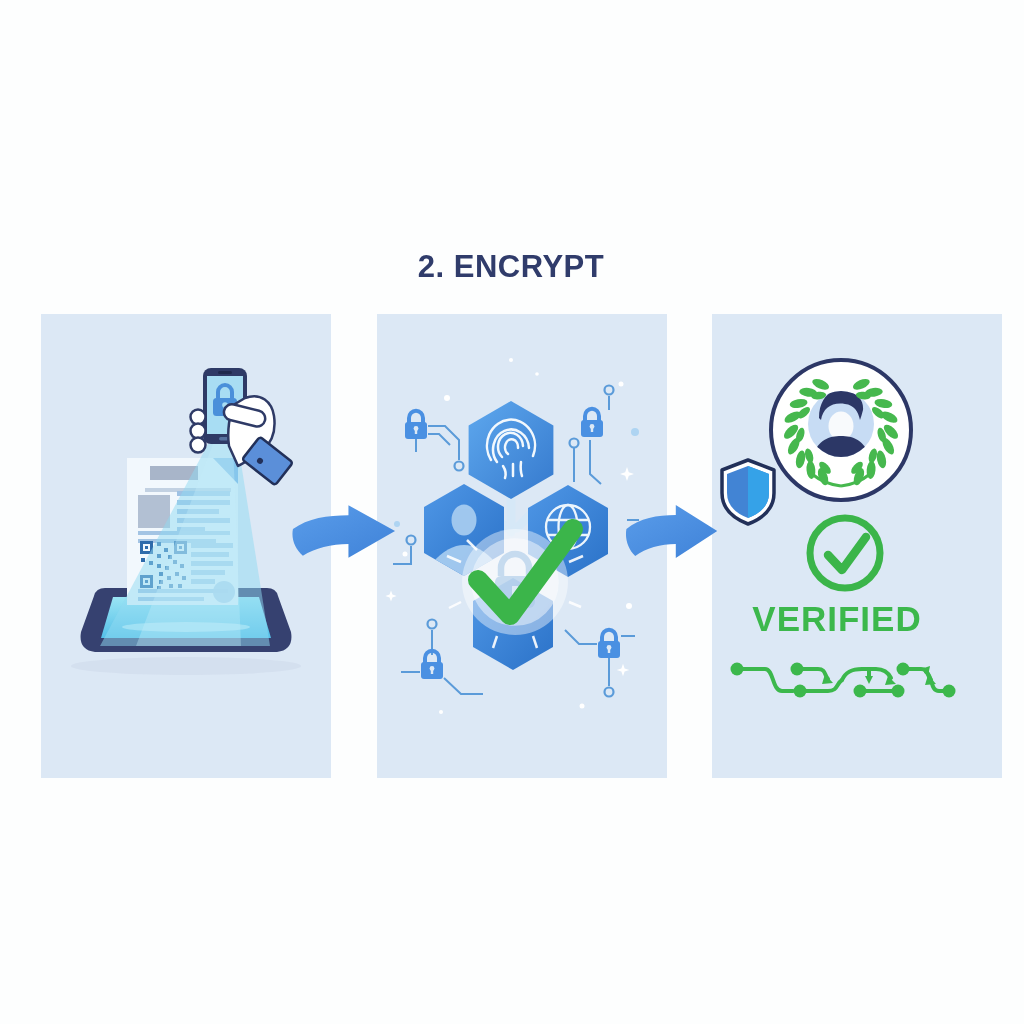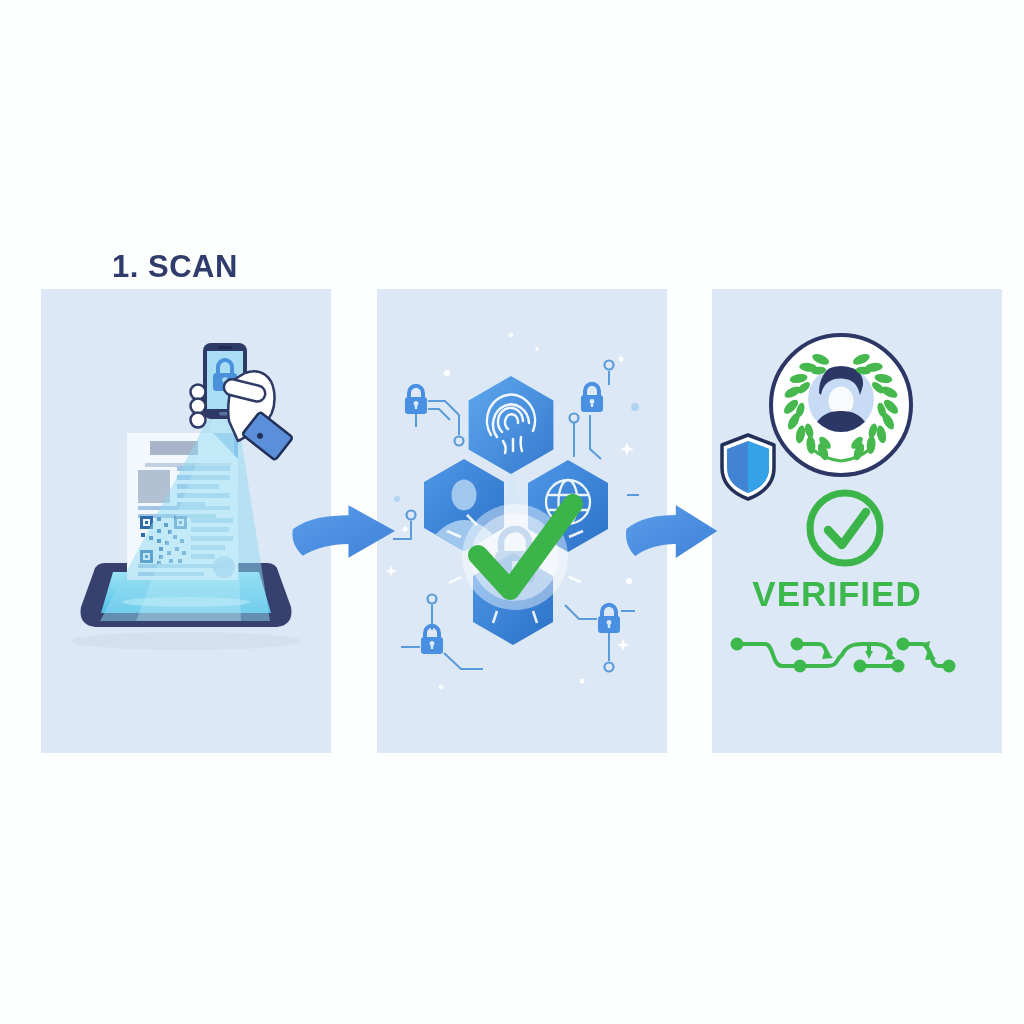--- a/index.html
+++ b/index.html
@@ -1,31 +1,31 @@
 <!DOCTYPE html>
 <html><head>
 <meta charset="utf-8">
 <style>
   html,body{margin:0;padding:0;background:#ffffff;}
   .canvas{position:relative;width:1024px;height:1024px;background:#fdfefe;overflow:hidden;
           font-family:"Liberation Sans",sans-serif;}
   .step-title{position:absolute;top:249px;width:290px;text-align:center;
               font-size:31px;font-weight:bold;color:#303c6b;letter-spacing:.5px;}
-  .panel{position:absolute;top:289px;width:290px;height:464px;background:#dce8f5;}
+  .panel{position:absolute;top:314px;width:290px;height:464px;background:#dce8f5;}
   .panel > svg{position:absolute;left:0;top:0;}
   .arrow{position:absolute;top:503px;width:109px;height:56px;}
   .verified{position:absolute;top:285px;left:2px;width:246px;text-align:center;
             font-size:35px;font-weight:bold;color:#3cb84c;letter-spacing:1px;}
 </style>
 </head>
 <body>
 
 <div class="canvas">
 
-  <div class="step-title" style="left:30px">1. SCAN</div>
+  <div class="step-title" style="left:366px">2. ENCRYPT</div>
 
   <div class="panel" style="left:41px">
     <svg width="290" height="464" viewBox="0 0 290 464">
       <defs>
         <linearGradient id="p1scr" x1="0" y1="0" x2="0" y2="1">
           <stop offset="0" stop-color="#9ae4f4"></stop>
             <stop offset="1" stop-color="#55c0e8"></stop>
         </linearGradient>
       </defs>
 

